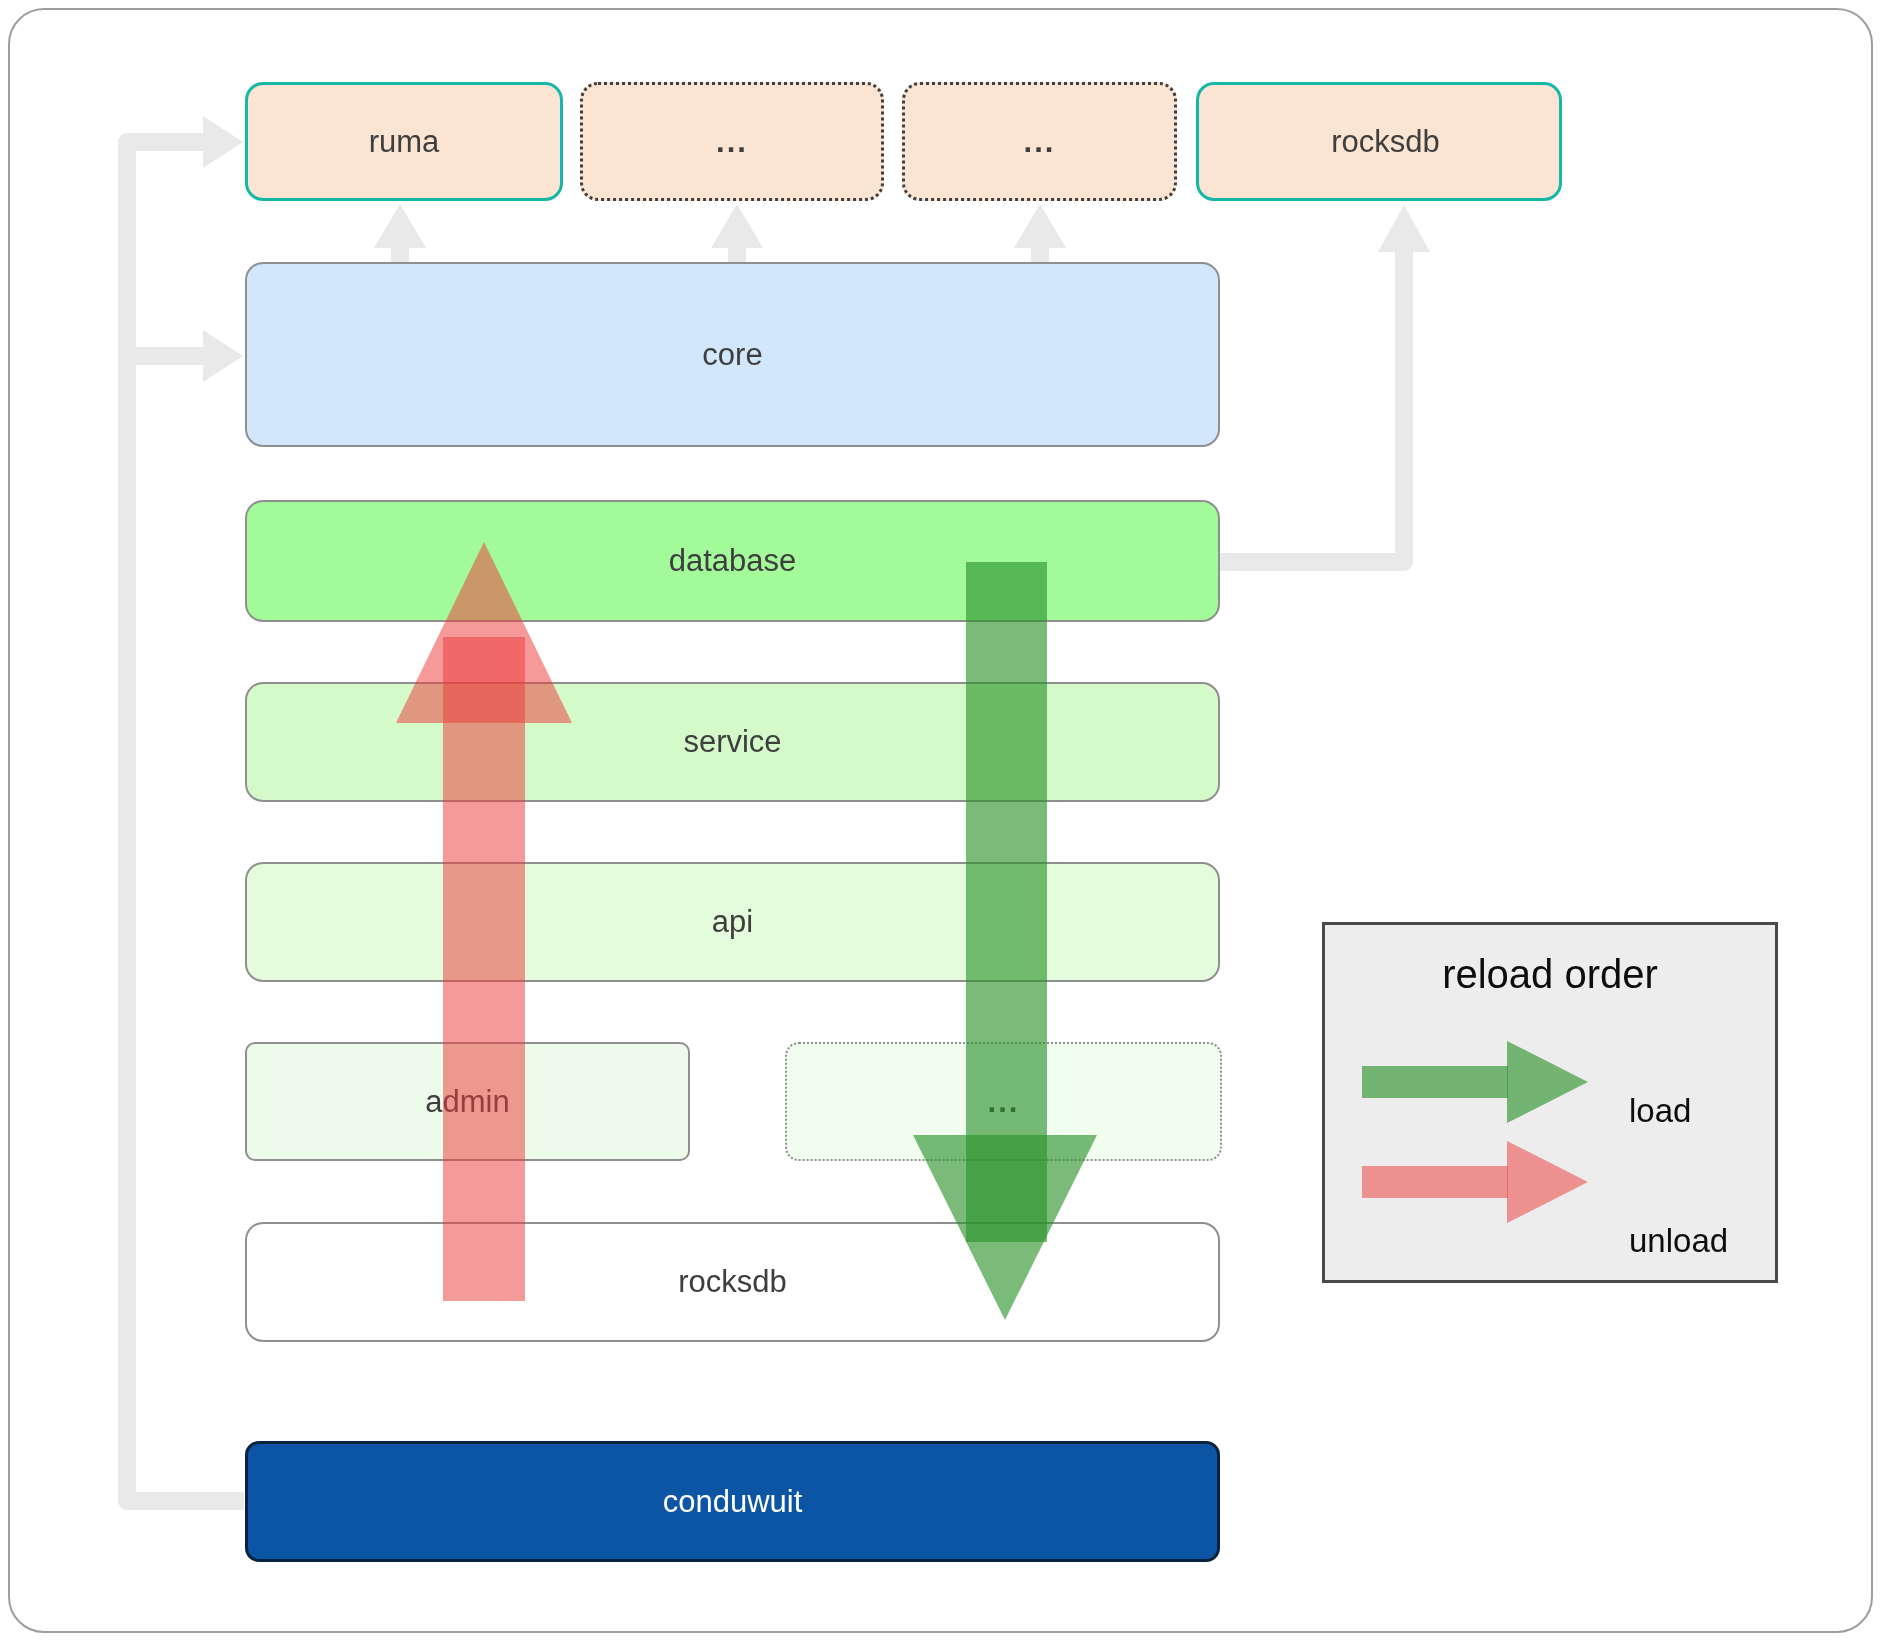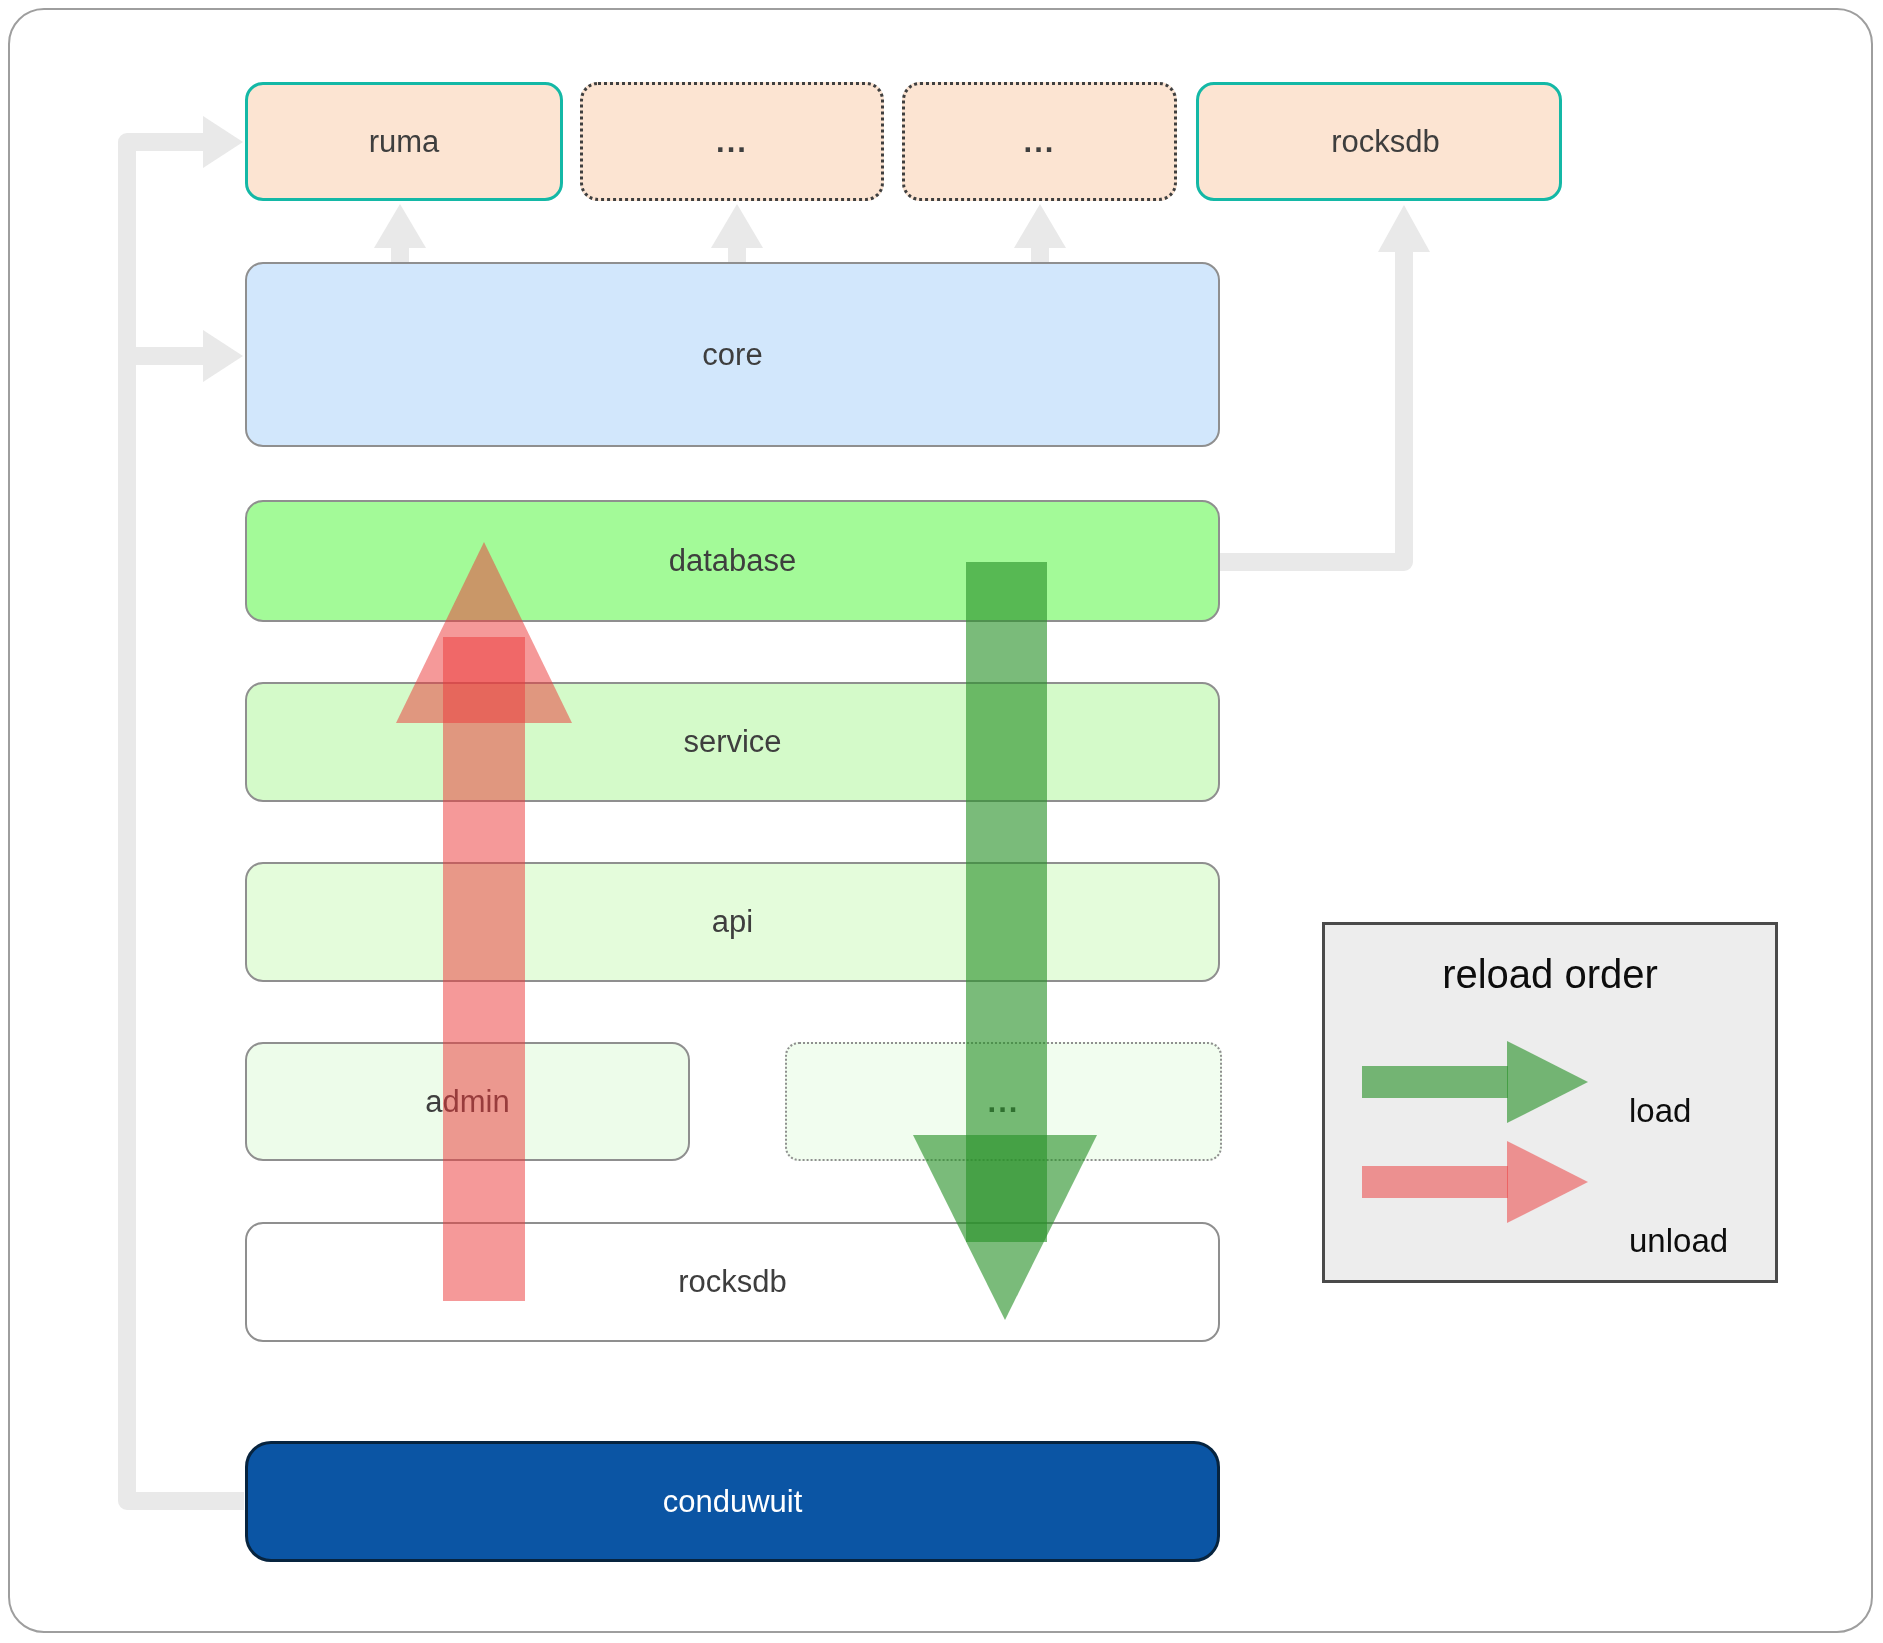--- a/index.html
+++ b/index.html
@@ -14,24 +14,24 @@
   .box{
     position:absolute;display:flex;align-items:center;justify-content:center;
     box-sizing:border-box;font-size:31px;color:#3e3e3e;border-radius:18px;
   }
   .peach-solid{background:#fce4d2;border:3px solid #14b8a6;}
   .peach-dotted{background:#fce4d2;border:3px dotted #3f3f3f;}
   .core{background:#d2e7fc;border:2px solid #8f8f8f;text-align:center;}
   .database{background:#a3fa98;border:2px solid #8f8f8f;}
   .service{background:#d4fac9;border:2px solid #8f8f8f;}
   .api{background:#e4fcdb;border:2px solid #8f8f8f;}
-  .admin{background:#edfcea;border:2px solid #8f8f8f;border-radius:18px;}
+  .admin{background:#edfcea;border:2px solid #8f8f8f;border-radius:10px;}
   .dots-light{background:#f1fdef;border:2px dotted #8f8f8f;border-radius:14px;}
   .router{background:#ffffff;border:2px solid #8f8f8f;}
-  .conduwuit{background:#0b55a4;border:3px solid #07243f;border-radius:26px;color:#ffffff;}
+  .conduwuit{background:#0b55a4;border:3px solid #07243f;border-radius:14px;color:#ffffff;}
   .dots-label{font-weight:700;letter-spacing:2px;}
   svg.overlay{position:absolute;left:0;top:0;pointer-events:none;}
   #gray-layer{z-index:1;}
   .box{z-index:2;}
   #arrow-layer{z-index:3;}
   .legend{
     position:absolute;left:1322px;top:922px;width:456px;height:361px;
     background:#ededed;border:3px solid #4a4a4a;box-sizing:border-box;z-index:2;
   }
   .legend-title{

